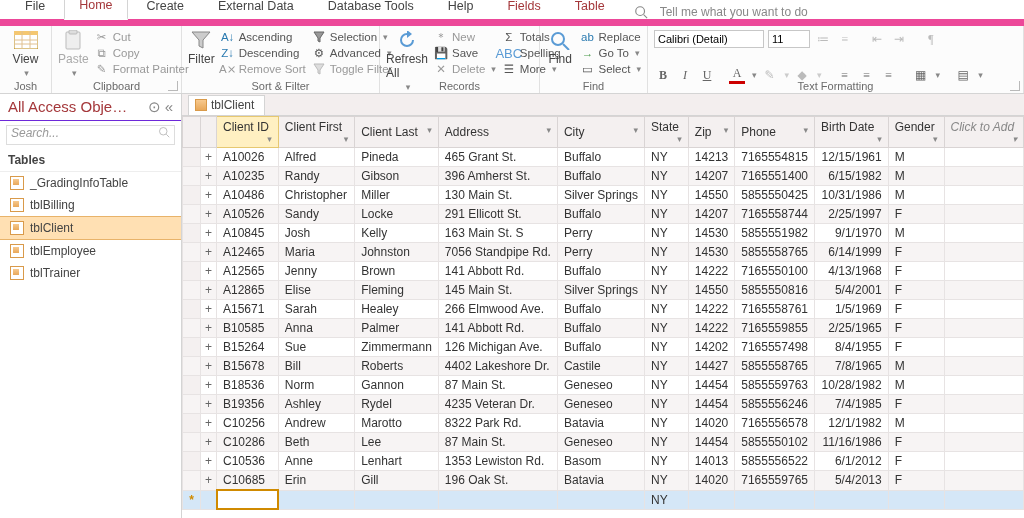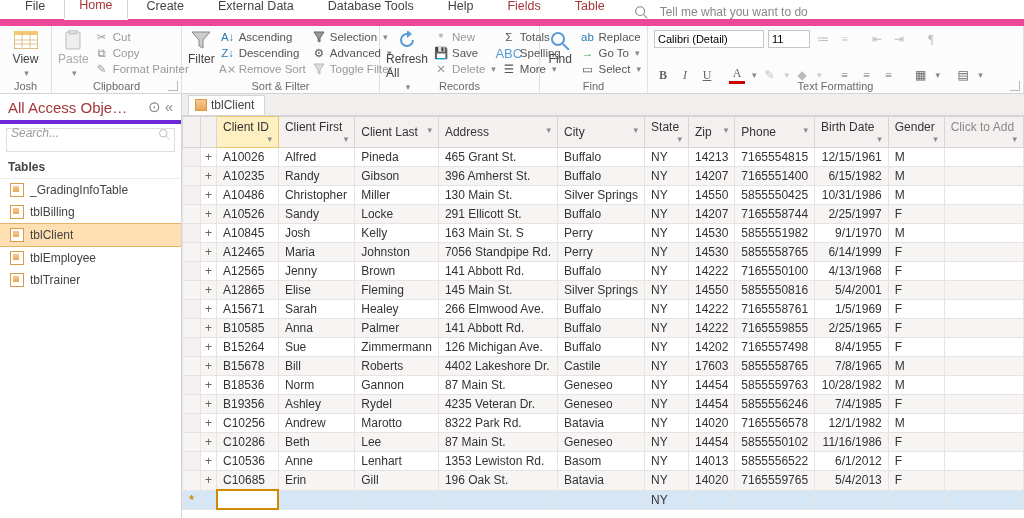--- a/index.html
+++ b/index.html
@@ -22,22 +22,22 @@
 .small-btn .ic{width:14px;height:14px;display:flex;align-items:center;justify-content:center}
 .dlg-launch{position:absolute;bottom:2px;right:3px;width:10px;height:10px;border:1px solid #b9b9b9;border-top:none;border-left:none}
 .combo{height:18px;border:1px solid #c7c7c7;font-size:11px;padding:0 3px;background:#fff}
 .fmtrow{display:flex;align-items:center;gap:4px;margin-top:2px}
 .fmt-btn{width:18px;height:18px;display:flex;align-items:center;justify-content:center;color:#666;font-family:"Times New Roman",serif}
 .fmt-btn.b{font-weight:bold}
 .fmt-btn.i{font-style:italic}
 .fmt-btn.u{text-decoration:underline}
 .color-strip{width:16px;height:3px;background:#c00}
 .navpane{position:absolute;left:0;top:94px;bottom:0;width:182px;border-right:1px solid #d4d4d4;background:#fff;overflow:hidden}
-.nav-hdr{display:flex;align-items:center;justify-content:space-between;padding:4px 8px;font-size:15px;color:#a4373a;border-bottom:4px solid #6d28d9}
-.nav-search{margin:4px 6px;height:20px;border:1px solid #ddd;display:flex;align-items:flex-end;padding:11px 4px;color:#999;font-style:italic}
+.nav-hdr{display:flex;justify-content:space-between;padding:4px 8px;font-size:15px;color:#a4373a;border-bottom:1px solid #6d28d9}
+.nav-search{margin:4px 6px;height:20px;border:1px solid #ddd;display:flex;align-items:flex-start;padding:0 4px;color:#999;font-style:italic}
 .nav-search span{flex:1}
 .nav-sect{padding:4px 8px;font-size:12px;color:#444;border-bottom:1px solid #eee}
 .nav-item{display:flex;align-items:center;gap:6px;padding:4px 10px;font-size:12px;color:#444}
 .nav-item.sel{background:#ffe0b3;border:1px solid #e8b36a;border-left:none;border-right:none}
 .nav-item .tic{width:14px;height:14px;background:#fff;border:1px solid #d99a4a;position:relative}
 .nav-item .tic::after{content:"";position:absolute;inset:2px 4px 4px 2px;background:linear-gradient(#f7c98e,#e8a85a)}
 .doc-tab-bar{position:absolute;left:182px;right:0;top:94px;height:22px;background:#f3eeee;border-bottom:1px solid #d4d4d4;display:flex;align-items:flex-end;padding-left:6px}
 .doc-tab{background:#fff;border:1px solid #d4d4d4;border-bottom:none;padding:2px 10px 3px 6px;display:flex;align-items:center;gap:4px;font-size:12px;color:#444}
 .doc-tab .tic2{width:12px;height:12px;background:linear-gradient(#f7c98e,#e8a85a);border:1px solid #d99a4a}
 .grid-wrap{position:absolute;left:182px;right:0;top:116px;bottom:0;overflow:auto;background:#fff}
@@ -354,21 +354,21 @@
           <th class="sel">Client ID<span class="dd">▾</span></th>
           <th>Client First<span class="dd">▾</span></th>
           <th>Client Last<span class="dd">▾</span></th>
           <th>Address<span class="dd">▾</span></th>
           <th>City<span class="dd">▾</span></th>
           <th>State<span class="dd">▾</span></th>
           <th>Zip<span class="dd">▾</span></th>
           <th>Phone<span class="dd">▾</span></th>
           <th>Birth Date<span class="dd">▾</span></th>
           <th>Gender<span class="dd">▾</span></th>
-          <th style="color: rgb(136, 136, 136); margin-top: 8px;">Click to Add<span class="dd">▾</span></th>
+          <th style="font-style: italic; color: rgb(136, 136, 136); margin-top: 8px;">Click to Add<span class="dd">▾</span></th>
         </tr>
       </thead>
     <tbody id="grid-body">
         <tr>
           <td class="rh"></td>
           <td class="exp">+</td>
           <td>A10026</td>
           <td>Alfred</td>
           <td>Pineda</td>
           <td>465 Grant St.</td>
@@ -532,21 +532,21 @@
         </tr>
         <tr class="alt">
           <td class="rh"></td>
           <td class="exp">+</td>
           <td>B15678</td>
           <td>Bill</td>
           <td>Roberts</td>
           <td>4402 Lakeshore Dr.</td>
           <td>Castile</td>
           <td>NY</td>
-          <td>17603</td>
+          <td>14427</td>
           <td>5855558765</td>
           <td style="text-align:right">7/8/1965</td>
           <td>M</td>
           <td></td>
         </tr>
         <tr>
           <td class="rh"></td>
           <td class="exp">+</td>
           <td>B18536</td>
           <td>Norm</td>

